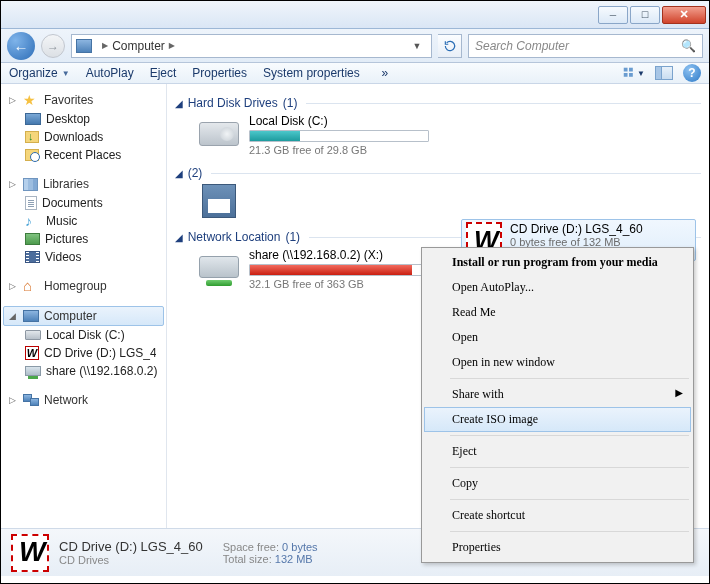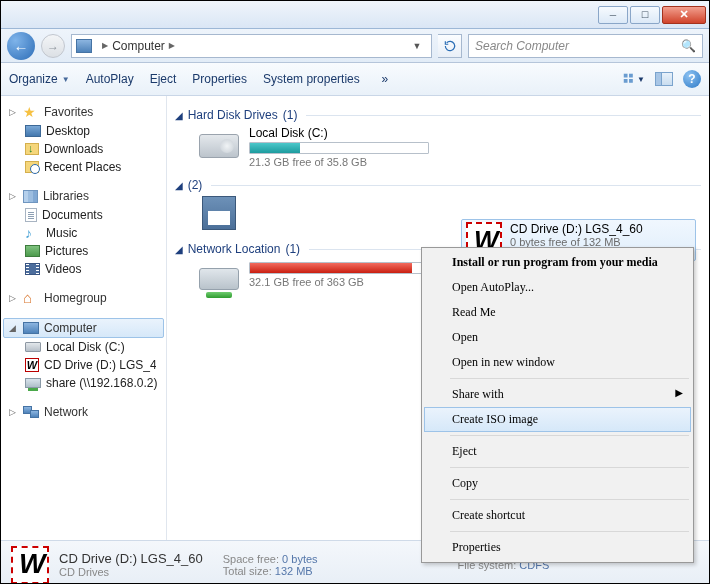--- a/index.html
+++ b/index.html
@@ -19,21 +19,21 @@
   .addr-bar .comp-ico { width: 16px; height: 14px; background: linear-gradient(#8cb5e0, #4e82b9); border: 1px solid #4573a4; margin-right: 6px; }
   .addr-bar .crumb-sep { margin: 0 4px; color: #666; font-size: 8px; }
   .addr-drop { margin-left: auto; display: flex; align-items: center; gap: 4px; }
   .addr-drop .dd { width: 20px; text-align: center; color: #555; font-size: 9px; }
   .refresh-btn { width: 24px; height: 24px; border: 1px solid #a6b8cf; border-left: none; background: linear-gradient(#fbfdff, #e9eff7); display: flex; align-items: center; justify-content: center; color: #3a6ea5; }
   .refresh-btn svg{width:14px;height:14px;}
   .search-bar { width: 235px; height: 24px; border: 1px solid #a6b8cf; background: #fff; display: flex; align-items: center; padding: 0 6px; color: #888; font-style: italic; }
   .search-bar .mag { margin-left: auto; color: #3a6ea5; font-style: normal; }
 
   
-  .toolbar-row { height: 20px; background: linear-gradient(#f8fbfe, #e9f1f9); border-bottom: 1px solid #c9d6e7; display: flex; align-items: center; padding: 16px 8px; gap: 16px; color: #1b3a6b; }
+  .toolbar-row { height: 20px; background: linear-gradient(#f8fbfe, #e9f1f9); border-bottom: 1px solid #c9d6e7; display: flex; align-items: center; padding: 10px 8px; gap: 16px; color: #1b3a6b; }
   .tb-item { display: flex; align-items: center; gap: 4px; font-size: 12px; }
   .tb-item .dd { font-size: 8px; color: #476a9b; }
   .tb-overflow { width: 18px; text-align: center; font-size: 12px; }
   .tb-right { margin-left: auto; display: flex; align-items: center; gap: 8px; }
   .tb-ico { width: 22px; height: 22px; display: flex; align-items: center; justify-content: center; }
   .view-ico svg{width:16px;height:16px;}
   .pane-ico{width:18px;height:14px;border:1px solid #7aa3cd;background:linear-gradient(#e8f1fa,#c9ddf0);position:relative;}
   .pane-ico::after{content:"";position:absolute;left:0;top:0;bottom:0;width:5px;background:#a8c6e6;border-right:1px solid #7aa3cd;}
   .help-ico { width: 18px; height: 18px; border-radius: 50%; background: radial-gradient(circle at 35% 30%, #8dc2f2, #2d79c6); color: #fff; display: flex; align-items: center; justify-content: center; font-size: 12px; font-weight: bold; }
 
@@ -260,21 +260,21 @@
     </div>
     <div class="drive-item">
       <div class="drive-big-ic">
           <div class="hdd-big"></div>
         </div>
       <div class="drive-info">
         <div class="nm">Local Disk (C:)</div>
         <div class="bar">
             <div class="fill teal" style="width:28%;"></div>
           </div>
-        <div class="sub">21.3 GB free of 35.8 GB</div>
+        <div class="sub">21.3 GB free of 29.8 GB</div>
       </div>
     </div>
 
     <div class="group-hdr">
       <span class="exp">◢</span>
       <span class="cnt">(2)</span>
       <span class="ln"></span>
     </div>
     <div class="drive-item">
       <div class="drive-big-ic">
@@ -286,20 +286,21 @@
       <span class="exp">◢</span>
       <span class="nm">Network Location</span>
       <span class="cnt">(1)</span>
       <span class="ln"></span>
     </div>
     <div class="drive-item">
       <div class="drive-big-ic">
           <div class="net-big"></div>
         </div>
       <div class="drive-info">
+        <div class="nm">share (\\192.168.0.2) (X:)</div>
         <div class="bar">
             <div class="fill red" style="width:91%;"></div>
           </div>
         <div class="sub">32.1 GB free of 363 GB</div>
       </div>
     </div>
   </div>
 </div>
 
 <div class="cd-row-item">

